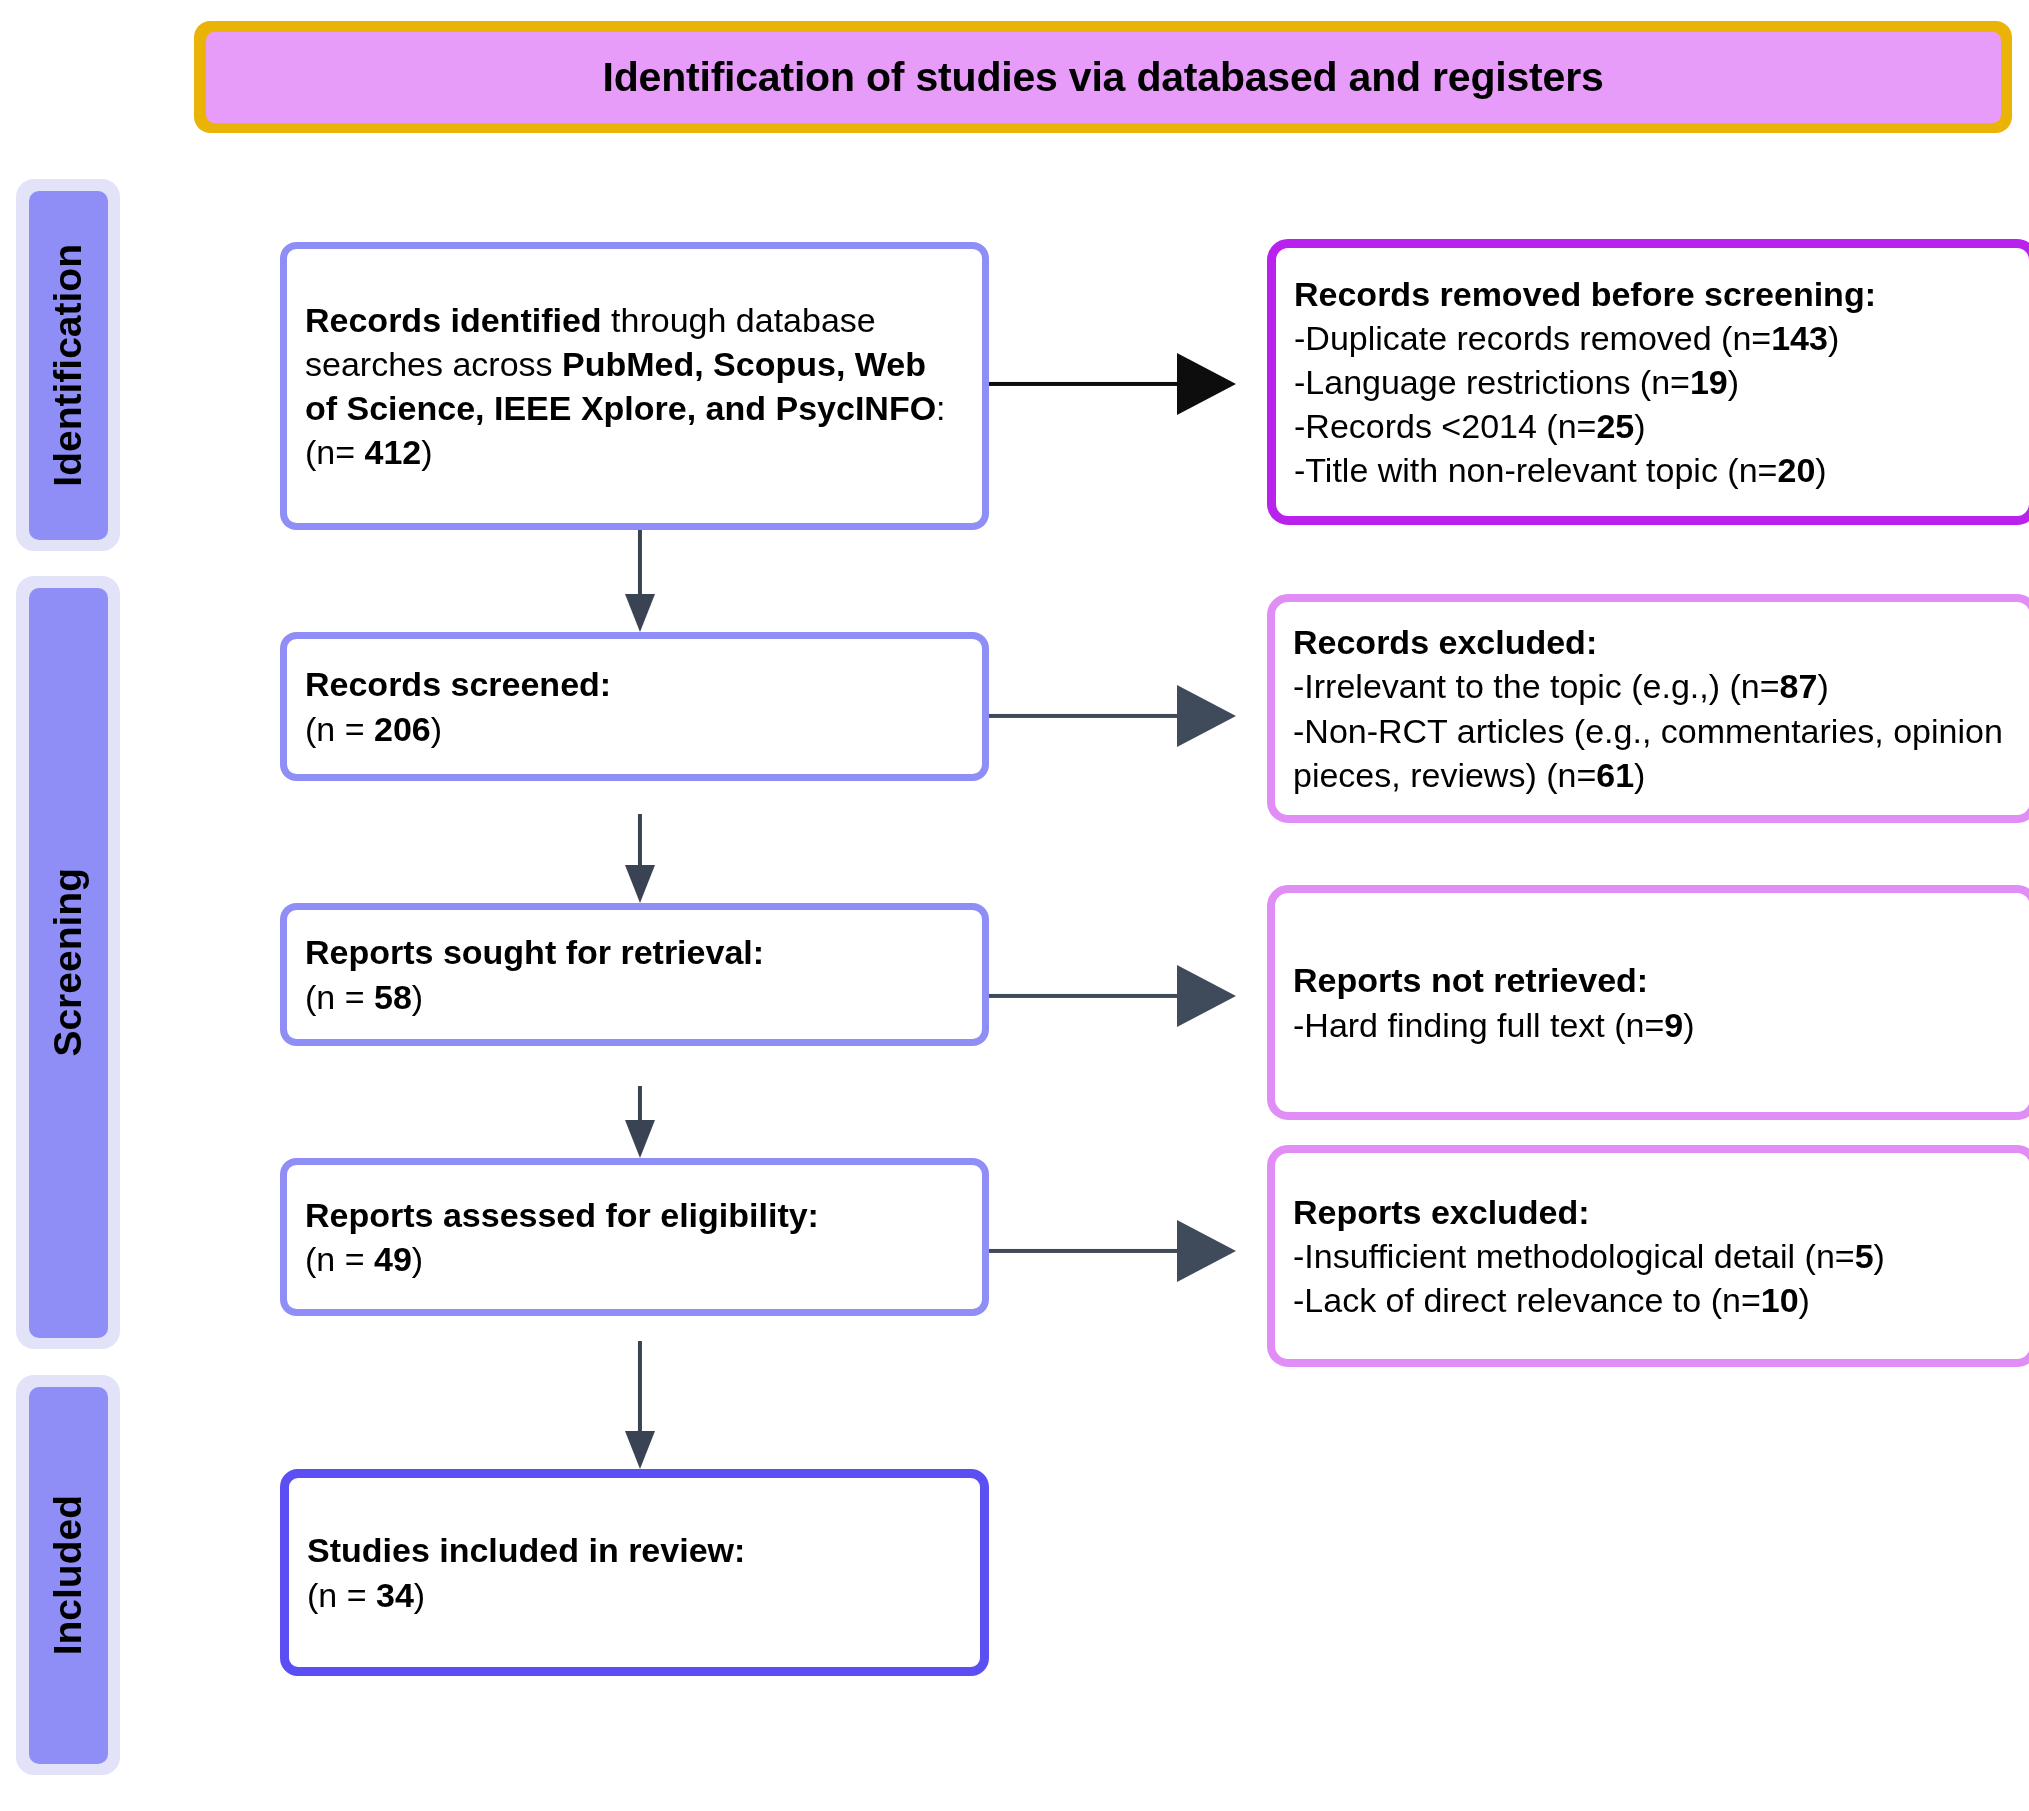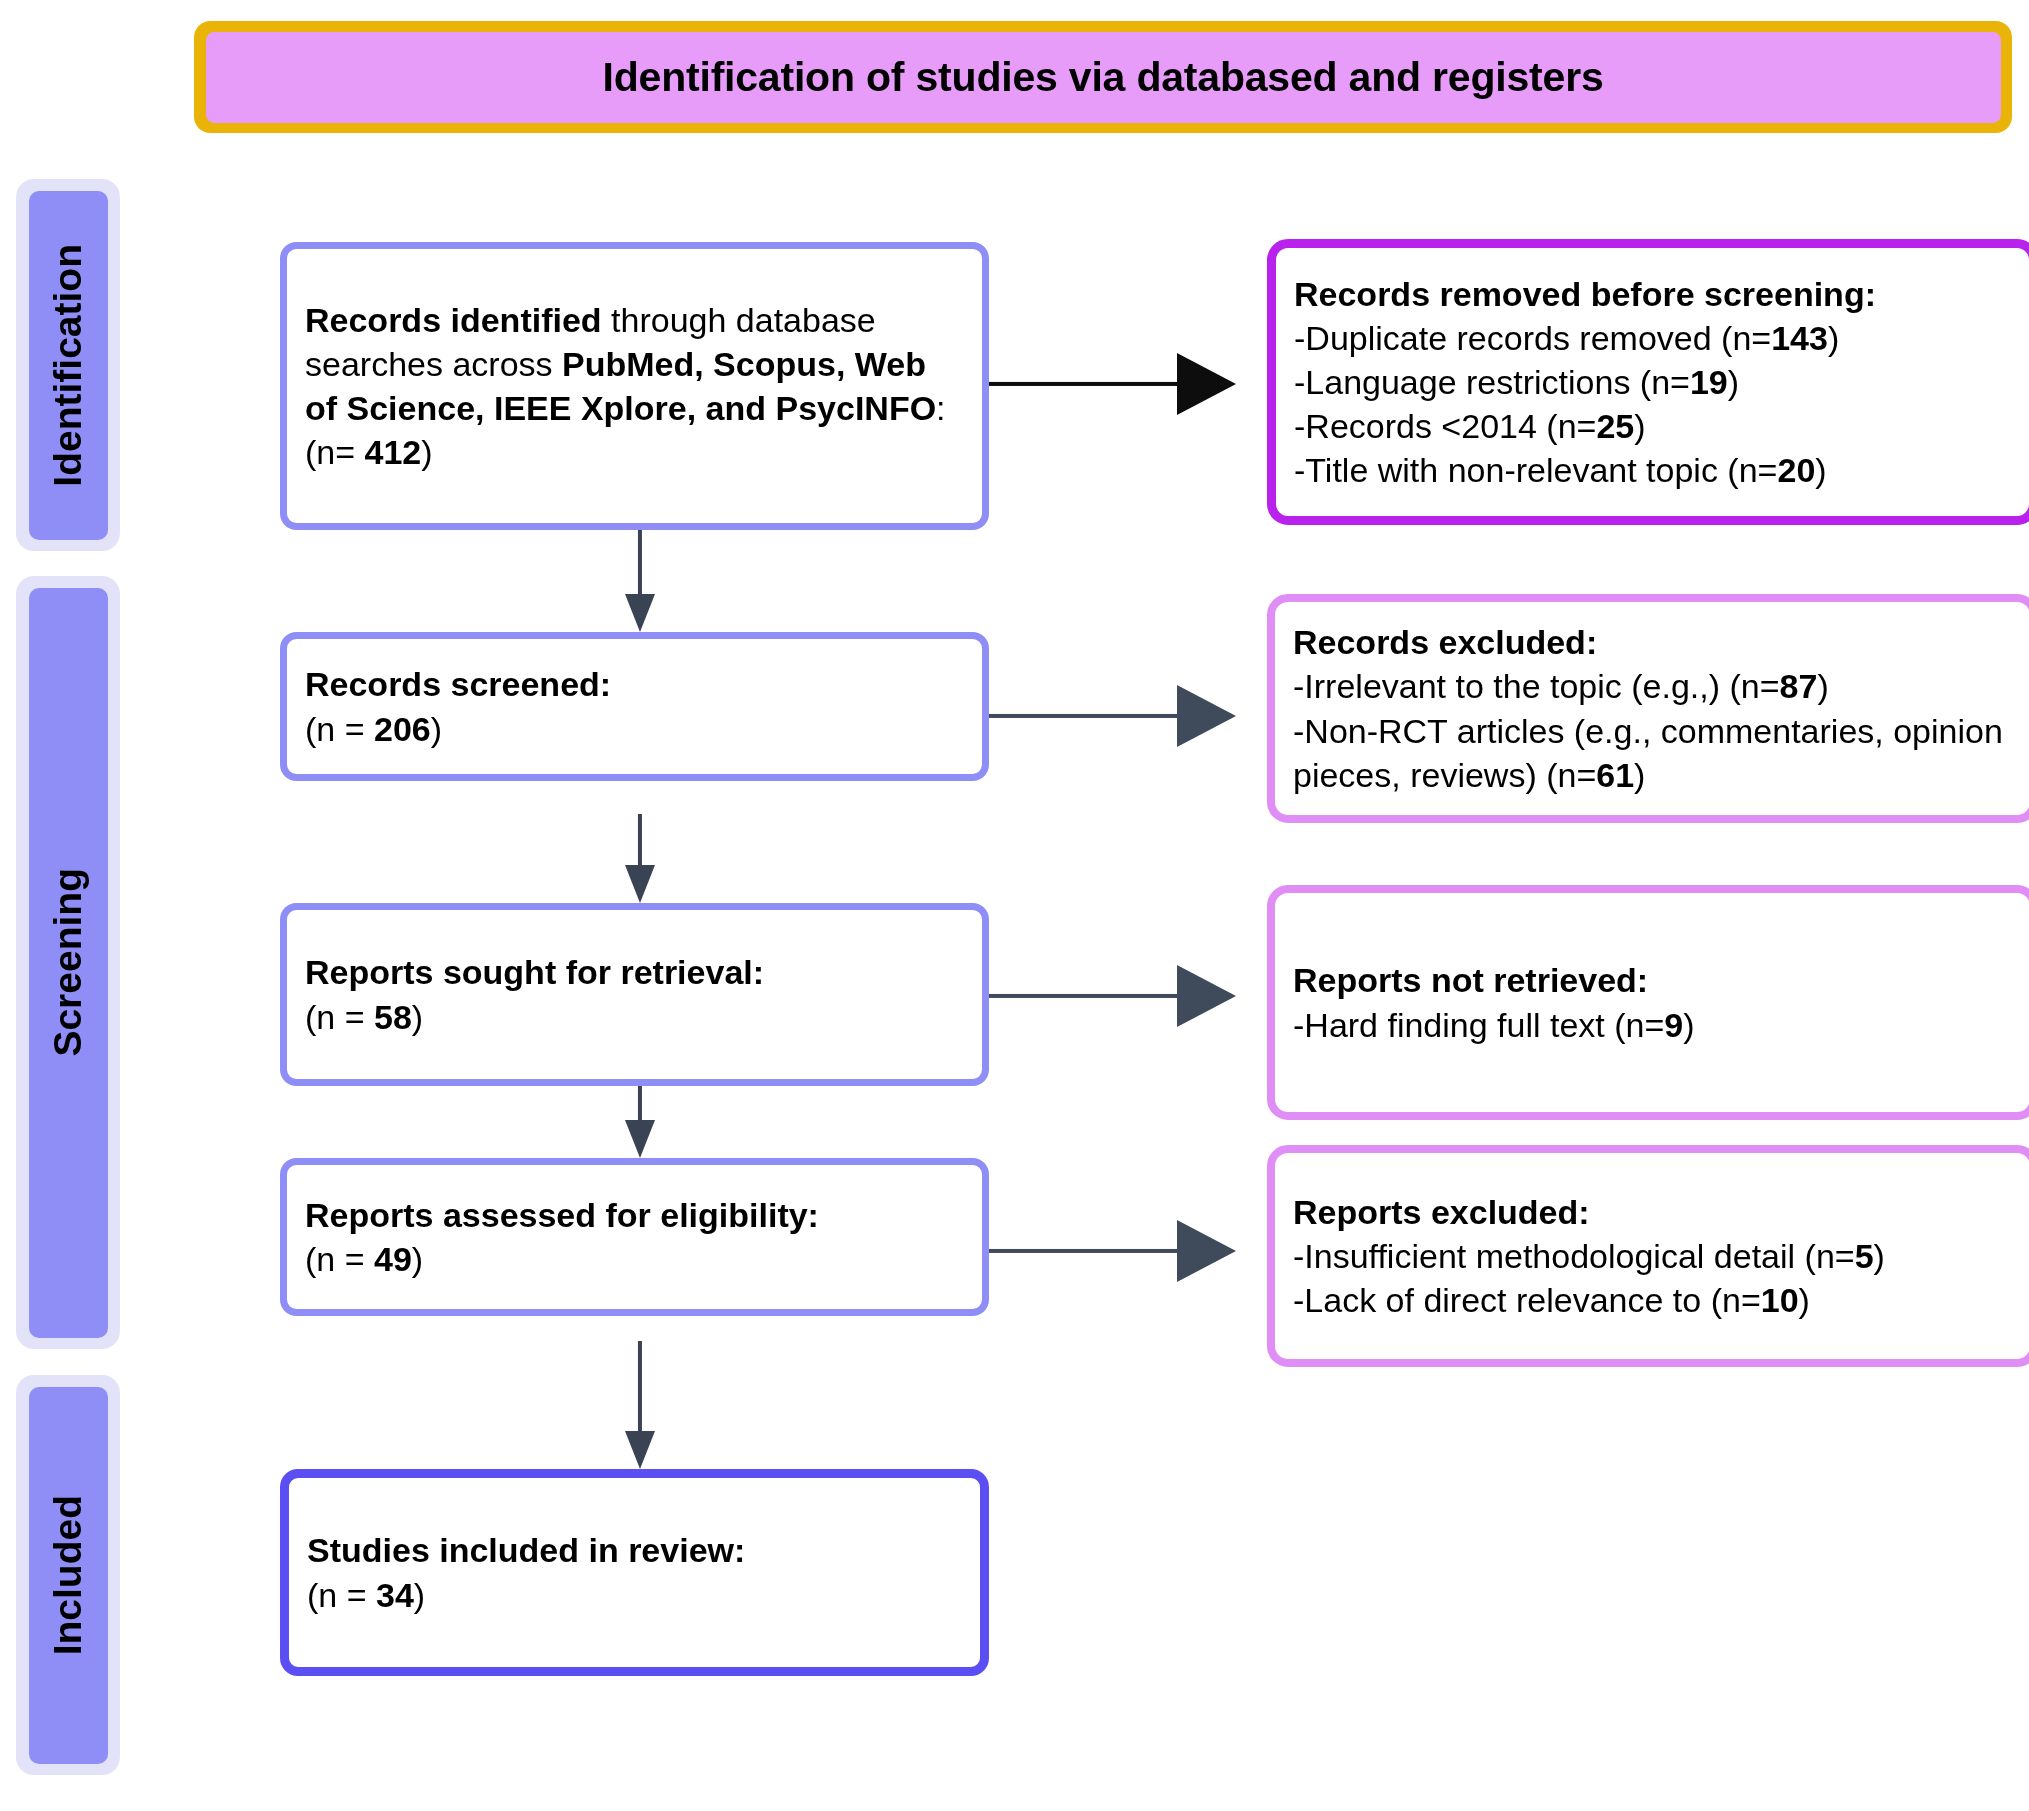--- a/index.html
+++ b/index.html
@@ -109,21 +109,21 @@
   
   .left-box {
     left: 280px;
     width: 709px;
     border-color: #8f8ef7;
     border-width: 7.4px;
     border-radius: 16.4px;
   }
   #box-identified  { top: 242px;  height: 288px; }
   #box-screened    { top: 632px;  height: 149px; }
-  #box-sought      { top: 903px; height: 183px; }
+  #box-sought      { top: 903px; height: 143px; }
   #box-assessed    { top: 1158px; height: 158px; }
   #box-included {
     top: 1469px;
     height: 207px;
     border-color: #5b4ef2;
     border-width: 9px;
     border-radius: 18px;
   }
 
   

